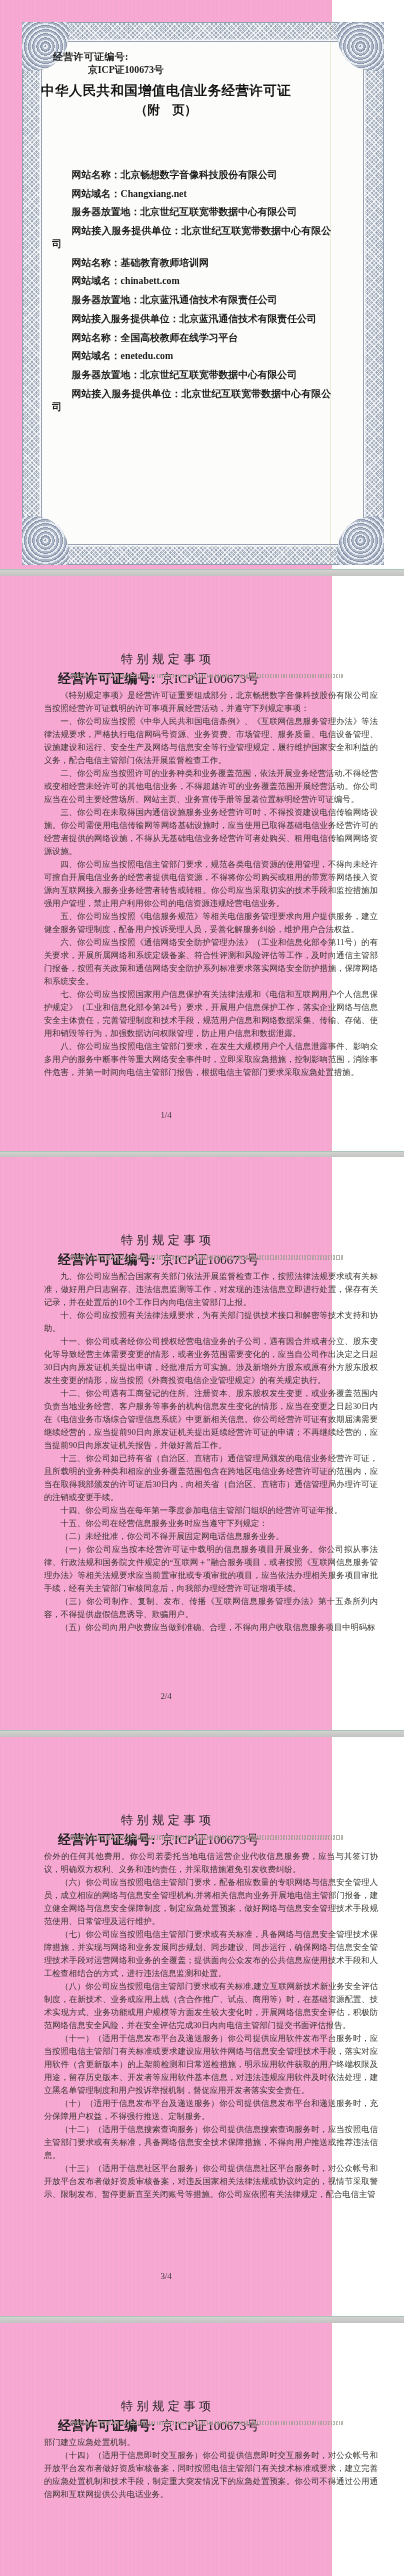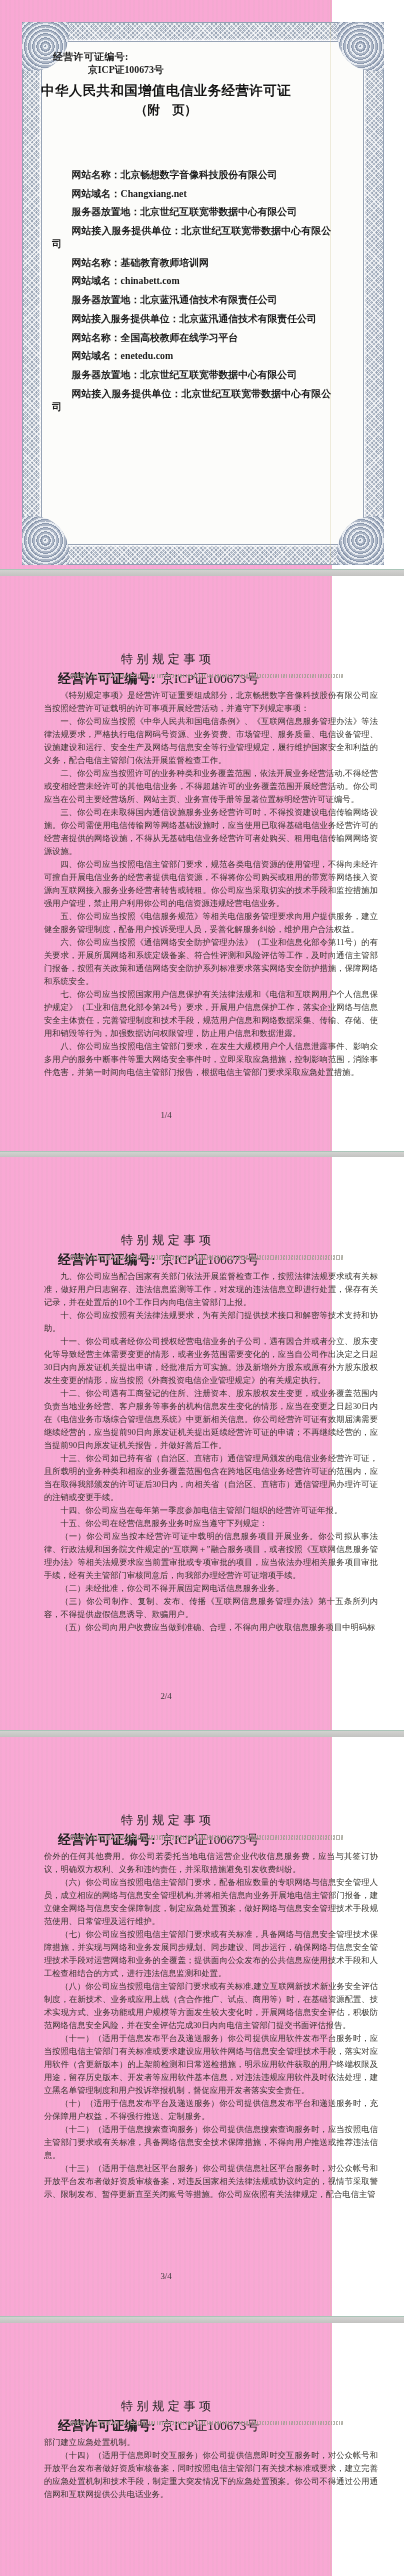--- a/index.html
+++ b/index.html
@@ -136,22 +136,22 @@
     <div class="reg-title">特别规定事项</div>
     <div class="wavy"></div>
     <div class="body">
         <p class="para">九、你公司应当配合国家有关部门依法开展监督检查工作，按照法律法规要求或有关标准，做好用户日志留存、违法信息监测等工作，对发现的违法信息立即进行处置，保存有关记录，并在处置后的10个工作日内向电信主管部门上报。</p>
         <p class="para">十、你公司应按照有关法律法规要求，为有关部门提供技术接口和解密等技术支持和协助。</p>
         <p class="para">十一、你公司或者经你公司授权经营电信业务的子公司，遇有因合并或者分立、股东变化等导致经营主体需要变更的情形，或者业务范围需要变化的，应当自公司作出决定之日起30日内向原发证机关提出申请，经批准后方可实施。涉及新增外方股东或原有外方股东股权发生变更的情形，应当按照《外商投资电信企业管理规定》的有关规定执行。</p>
         <p class="para">十二、你公司遇有工商登记的住所、注册资本、股东股权发生变更，或业务覆盖范围内负责当地业务经营、客户服务等事务的机构信息发生变化的情形，应当在变更之日起30日内在《电信业务市场综合管理信息系统》中更新相关信息。你公司经营许可证有效期届满需要继续经营的，应当提前90日向原发证机关提出延续经营许可证的申请；不再继续经营的，应当提前90日向原发证机关报告，并做好善后工作。</p>
         <p class="para">十三、你公司如已持有省（自治区、直辖市）通信管理局颁发的电信业务经营许可证，且所载明的业务种类和相应的业务覆盖范围包含在跨地区电信业务经营许可证的范围内，应当在取得我部颁发的许可证后30日内，向相关省（自治区、直辖市）通信管理局办理许可证的注销或变更手续。</p>
         <p class="para">十四、你公司应当在每年第一季度参加电信主管部门组织的经营许可证年报。</p>
         <p class="para">十五、你公司在经营信息服务业务时应当遵守下列规定：</p>
+        <p class="para">（二）未经批准，你公司不得开展固定网电话信息服务业务。</p>
         <p class="para">（一）你公司应当按本经营许可证中载明的信息服务项目开展业务。你公司拟从事法律、行政法规和国务院文件规定的“互联网＋”融合服务项目，或者按照《互联网信息服务管理办法》等相关法规要求应当前置审批或专项审批的项目，应当依法办理相关服务项目审批手续，经有关主管部门审核同意后，向我部办理经营许可证增项手续。</p>
-        <p class="para">（二）未经批准，你公司不得开展固定网电话信息服务业务。</p>
         <p class="para">（三）你公司制作、复制、发布、传播《互联网信息服务管理办法》第十五条所列内容，不得提供虚假信息诱导、欺骗用户。</p>
         <p class="para">（五）你公司向用户收费应当做到准确、合理，不得向用户收取信息服务项目中明码标</p>
       </div>
     <div class="pageno">2/4</div>
   </section>
 
   <div class="divider"></div>
 
   <section class="page reg p4">
     <div class="reg-head">

